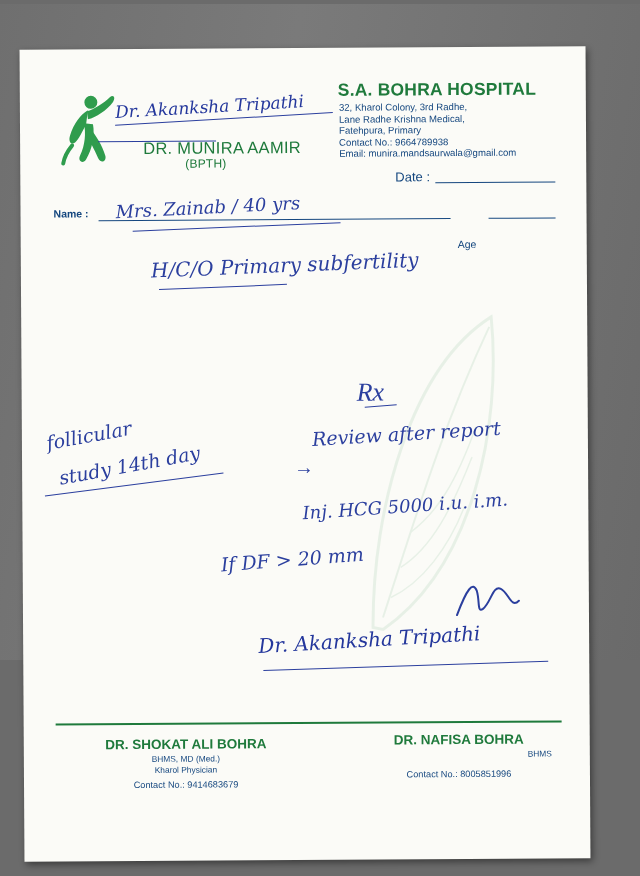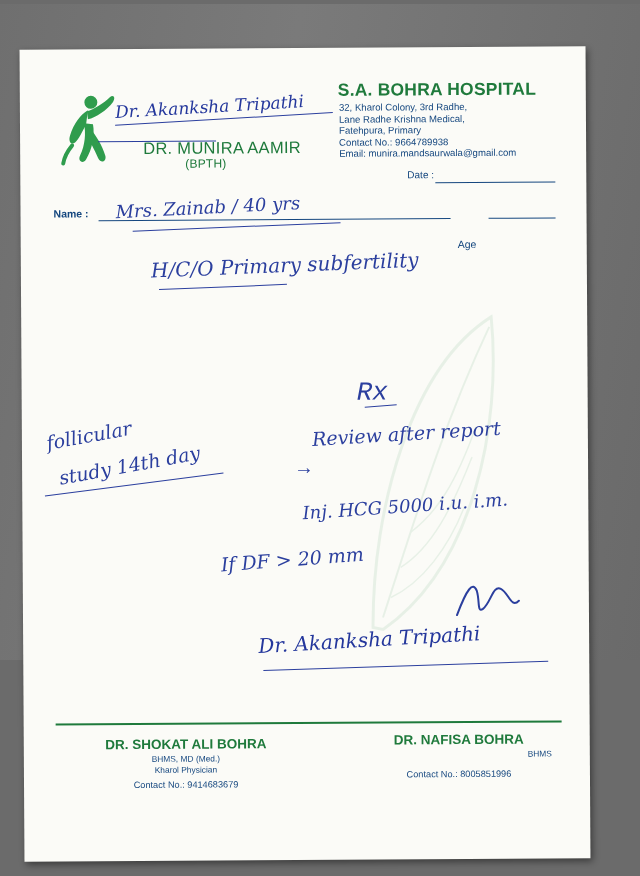--- a/index.html
+++ b/index.html
@@ -87,23 +87,22 @@
     top: 108px;
     font-size: 12px;
     color: #1f7a3c;
     letter-spacing: 0.2px;
   }
 
   .field-date {
     position: absolute;
     left: 375px;
     top: 122px;
-    font-size: 10px;
-    color: #15477f;
-    margin-left: 12px;
+    font-size: 13px;
+    color: #15477f;
   }
   .rule-date {
     position: absolute;
     left: 415px;
     top: 135px;
     width: 120px;
     height: 0;
     border-top: 1px solid #15477f;
   }
   .field-name {
@@ -240,21 +239,21 @@
     top: 408px;
     font-size: 20px;
     color: #2b3f9e;
   }
   .rx {
     position: absolute;
     left: 335px;
     top: 330px;
     font-size: 26px;
     color: #2b3f9e;
-    font-family: Liberation Mono, monospace;
+    font-family: Liberation Serif, serif;
     font-style: italic;
   }
   .squiggle {
     position: absolute;
     left: 430px;
     top: 532px;
     width: 70px;
     height: 40px;
   }
   .ul1 { left: 95px;  top: 70px;  width: 218px; transform: rotate(-3deg); }

